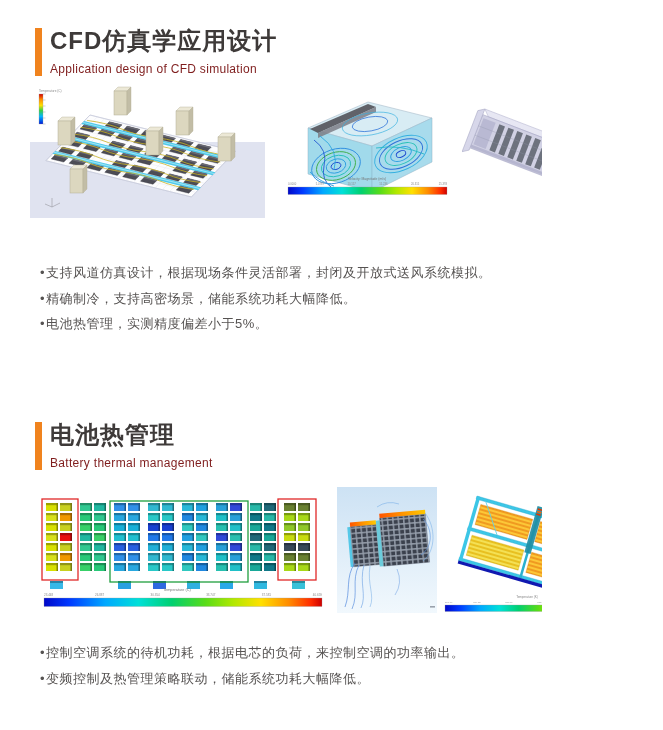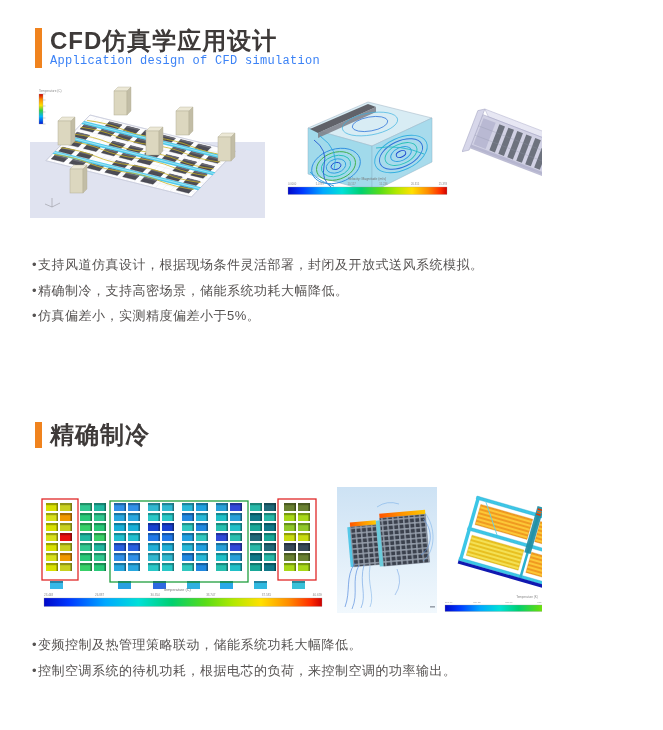--- a/index.html
+++ b/index.html
@@ -1,23 +1,23 @@
 <!DOCTYPE html>
 <html style="--accent: #F0831E; --title: #3E3A39;"><head>
 <meta charset="utf-8">
 <style>
   html,body{margin:0;padding:0;background:#ffffff;}
   body{font-family:"Liberation Sans","DejaVu Sans",sans-serif;}
   #page{position:relative;width:542px;height:730px;background:#ffffff;overflow:hidden;}
   .sec-header{position:absolute;left:35px;display:flex;align-items:stretch;}
   .accent-bar{width:7px;background:var(--accent,#F0831E);margin-right:8px;}
   .title{margin:0;font-size:24px;font-weight:bold;color:var(--title,#3E3A39);letter-spacing:1px;line-height:26px;}
-  .subtitle{font-size:12px;color:#3b82f6;margin-top:0;letter-spacing:.3px;font-family:Liberation Mono, monospace;}
+  .subtitle{font-size:12px;color:#7f1d1d;margin-top:8px;letter-spacing:.3px;}
   .fig{position:absolute;}
-  .bullets{position:absolute;left:32px;margin:0;padding:0;list-style:none;}
+  .bullets{position:absolute;left:32px;margin:8px;padding:0;list-style:none;}
   .bullets li{font-size:13px;color:#565352;line-height:13px;margin-bottom:12.5px;letter-spacing:.5px;white-space:nowrap;}
   .dot{margin-right:1px;}
   svg text{font-family:"Liberation Sans","DejaVu Sans",sans-serif;}
 </style>
 </head>
 <body>
 
 <div id="page">
 
   <header class="sec-header" style="top:28px;">
@@ -311,27 +311,28 @@
         <line x1="6" y1="20" x2="152" y2="20" stroke="#8f93a8" stroke-width="0.4" opacity="0.7"></line>
         <line x1="6" y1="30" x2="152" y2="30" stroke="#8f93a8" stroke-width="0.4" opacity="0.7"></line>
         <rect x="6" y="40" width="146" height="4" fill="#b2b2cc" opacity="0.85"></rect>
       </g>
     </svg>
   </div>
 
   <ul class="bullets" style="top:258px;">
     <li><span class="dot">•</span><span>支持风道仿真设计，根据现场条件灵活部署，封闭及开放式送风系统模拟。</span></li>
     <li><span class="dot">•</span><span>精确制冷，支持高密场景，储能系统功耗大幅降低。</span></li>
-    <li><span class="dot">•</span><span>仿真偏差小，实测精度偏差小于5%。</span></li>
+    <li><span class="dot">•</span><span>电池热管理，实测精度偏差小于5%。</span></li>
   </ul>
 
   <header class="sec-header" style="top:422px;">
     <div class="accent-bar"></div>
     <div>
-      <h1 class="title">精确制冷</h1>
+      <h1 class="title">电池热管理</h1>
+      <div class="subtitle">Battery thermal management</div>
     </div>
   </header>
 
   <div class="fig" style="left:30px;top:495px;">
     <svg width="295" height="115" viewBox="0 0 295 115">
       <defs>
         <linearGradient id="jetH2" x1="0" y1="0" x2="1" y2="0">
           <stop offset="0" stop-color="#0008c8"></stop>
             <stop offset=".09" stop-color="#0038ff"></stop>
           <stop offset=".22" stop-color="#00a8ff"></stop>
@@ -810,17 +811,17 @@
           <text x="98" y="121" text-anchor="middle">313.06</text>
           <text x="130" y="121" text-anchor="middle">317.42</text>
           <text x="162" y="121" text-anchor="end">321.78</text>
         </g>
         <rect x="2" y="123" width="160" height="6.5" fill="url(#jetH3)" stroke="#999" stroke-width="0.3"></rect>
       </g>
     </svg>
   </div>
 
   <ul class="bullets" style="top:638px;">
+    <li><span class="dot">•</span><span>控制空调系统的待机功耗，根据电芯的负荷，来控制空调的功率输出。</span></li>
     <li><span class="dot">•</span><span>变频控制及热管理策略联动，储能系统功耗大幅降低。</span></li>
-    <li><span class="dot">•</span><span>控制空调系统的待机功耗，根据电芯的负荷，来控制空调的功率输出。</span></li>
   </ul>
 
 </div>
 
 </body></html>

